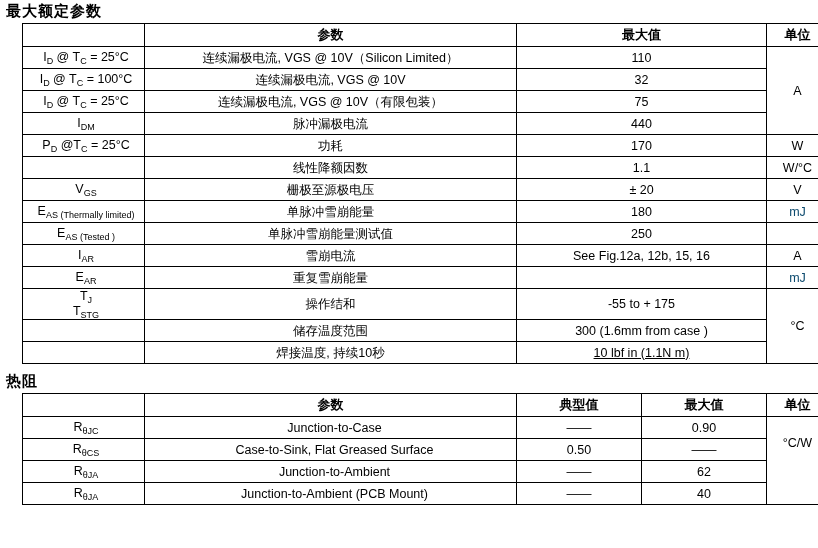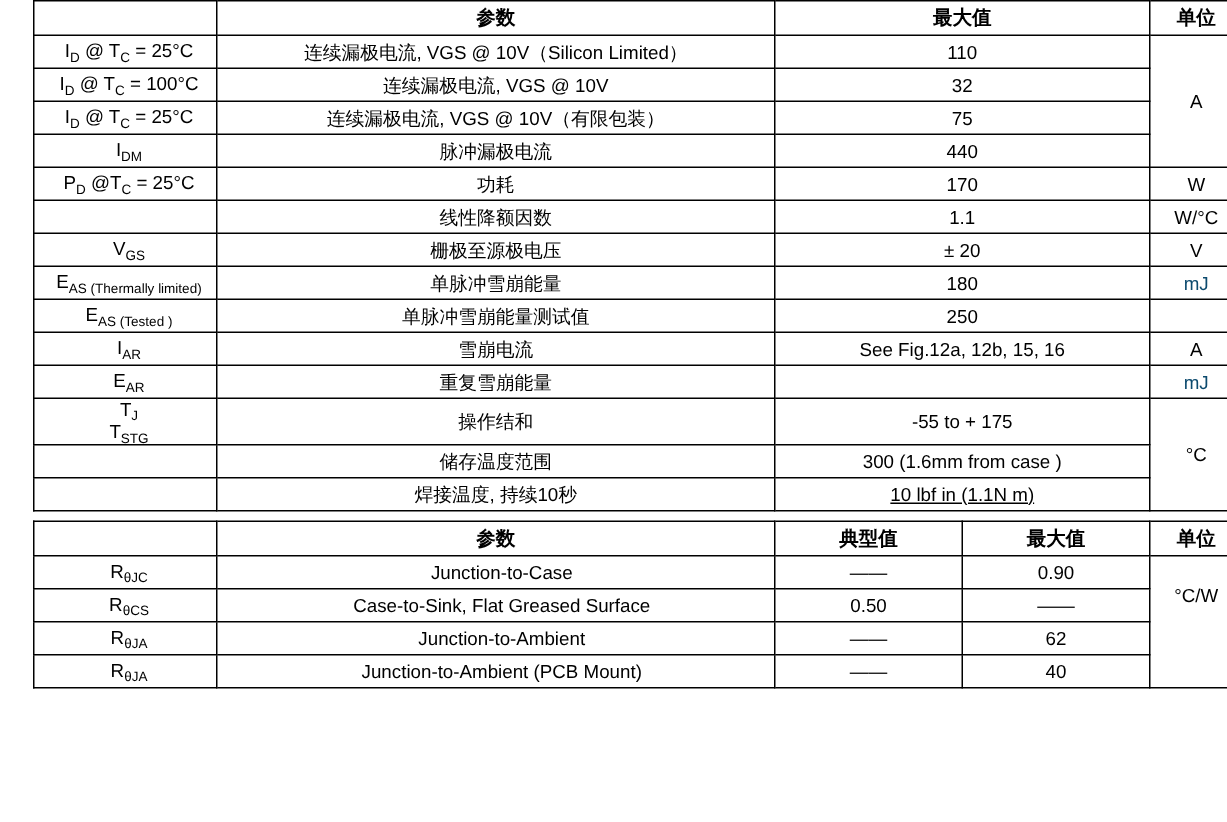--- a/index.html
+++ b/index.html
@@ -82,20 +82,21 @@
   .tall {
     height: 26px;
     padding-left: 12px;
   }
 </style>
 </head>
 <body>
 
 <div class="page">
 
+  <div class="section-title">最大额定参数</div>
 
   <table class="spec">
     <colgroup>
       <col style="width:122px">
       <col style="width:372px">
       <col style="width:250px">
       <col style="width:62px">
     </colgroup>
     <thead>
       <tr>
@@ -186,20 +187,21 @@
       <tr>
         <td class="c-sym"></td>
         <td class="c-param">焊接温度, 持续10秒</td>
         <td class="uline">10 lbf in (1.1N m)</td>
       </tr>
     </tbody>
   </table>
 
   <div class="gap"></div>
 
+  <div class="section-title">热阻</div>
 
   <table class="spec">
     <colgroup>
       <col style="width:122px">
       <col style="width:372px">
       <col style="width:125px">
       <col style="width:125px">
       <col style="width:62px">
     </colgroup>
     <thead>

